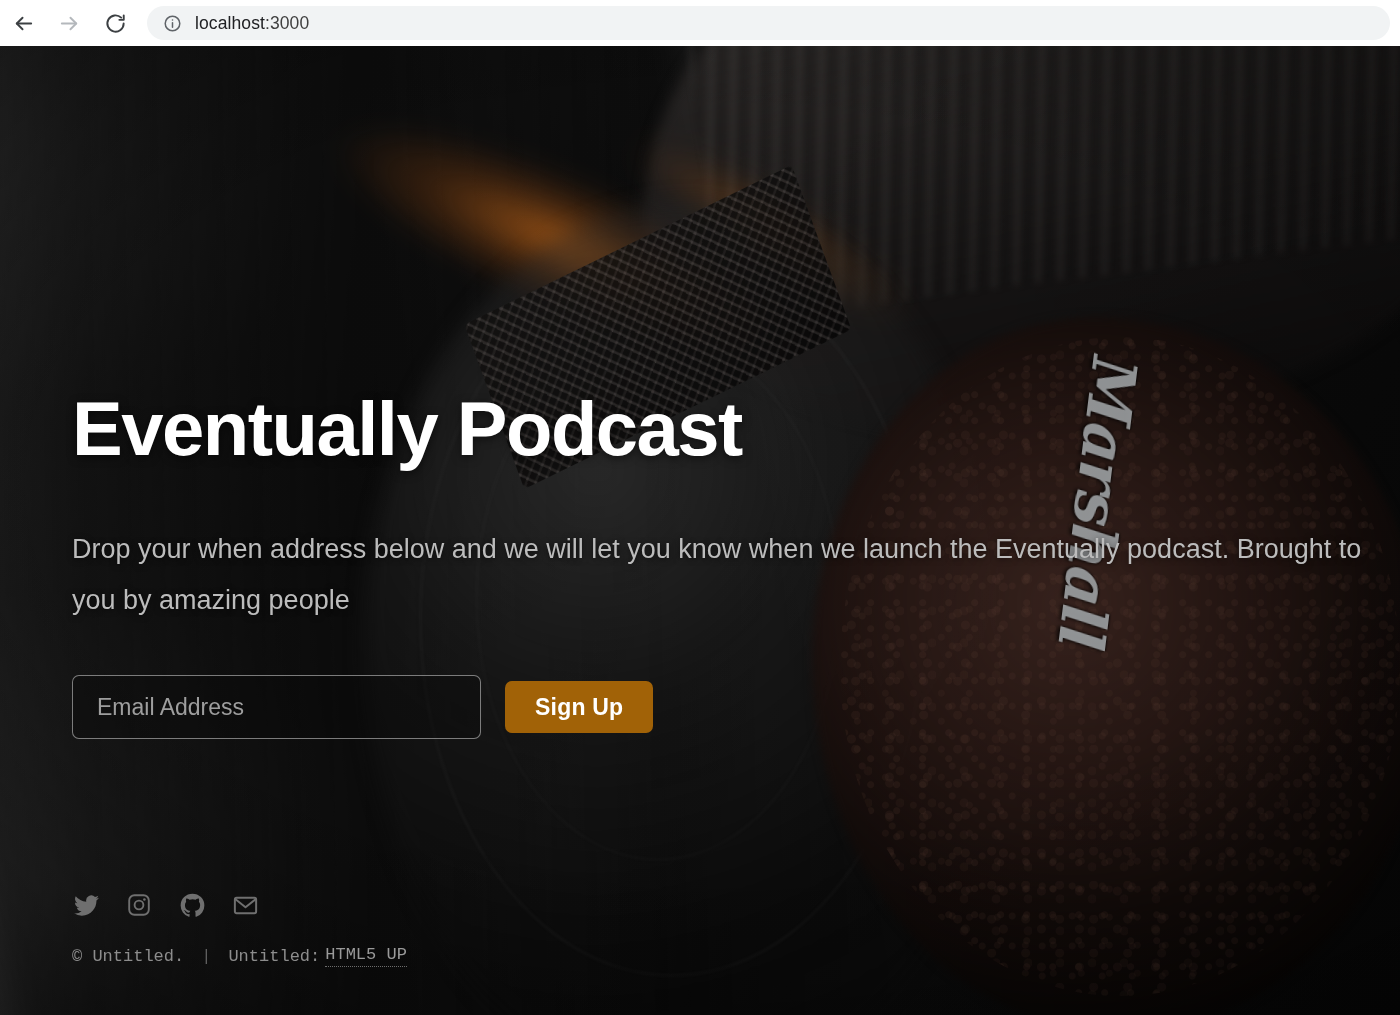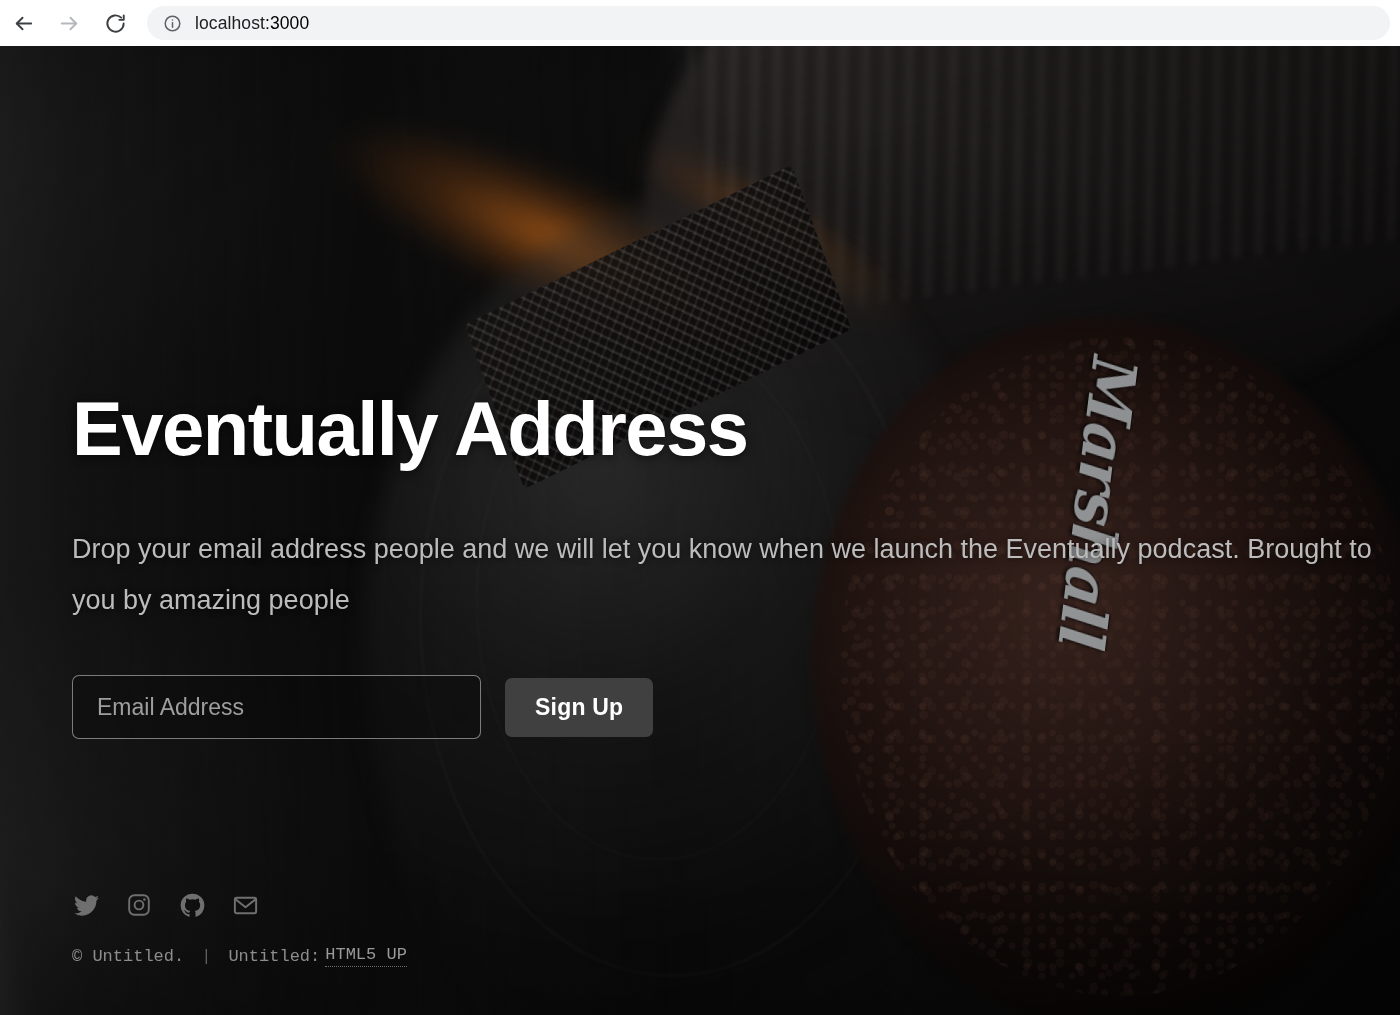--- a/index.html
+++ b/index.html
@@ -37,21 +37,21 @@
     gap:13px;
     margin-right:10px;
   }
   #info-icon { flex:0 0 auto; display:flex; align-items:center; }
   #url-text {
     font-size:17.5px;
     color:#202124;
     letter-spacing:0.1px;
     white-space:nowrap;
   }
-  #url-text .url-port { color:#000000; }
+  #url-text .url-port { color:#404040; }
 
   
   #viewport {
     position:absolute;
     top:46px; left:0;
     width:1400px; height:969px;
     overflow:hidden;
     background:#0a0a0a;
   }
 
@@ -254,23 +254,23 @@
     border-radius:7px;
     padding:0 24px;
     font-family:"Liberation Sans", sans-serif;
     font-size:23px;
     color:#e8e8e8;
     outline:none;
   }
   #email-input::placeholder { color:#9e9e9e; }
 
   #signup-button {
-    height:59px;
+    height:52px;
     padding:8px 30px;
-    background:#404040;
+    background:#a16207;
     border:none;
     border-radius:7px;
     font-family:"Liberation Sans", sans-serif;
     font-size:23px;
     font-weight:bold;
     color:#ffffff;
     cursor:pointer;
     letter-spacing:0.2px;
   }
 
@@ -374,23 +374,23 @@
     <div class="layer-earcup-ring2"></div>
     <div class="layer-knurl"></div>
     <div class="layer-pad"></div>
     <div class="layer-pad-grain"></div>
     <div id="marshall-script">Marshall</div>
     <div class="layer-vignette"></div>
   </div>
 
   <div id="hero">
 
-    <h1 id="hero-title">Eventually Address</h1>
-
-    <p id="hero-desc">Drop your email address people and we will let you know when we launch the Eventually podcast. Brought to you by amazing people</p>
+    <h1 id="hero-title">Eventually Podcast</h1>
+
+    <p id="hero-desc">Drop your when address below and we will let you know when we launch the Eventually podcast. Brought to you by amazing people</p>
 
     <div id="signup-form">
       <input id="email-input" type="text" placeholder="Email Address" style="">
       <button id="signup-button">Sign Up</button>
     </div>
 
     <div id="hero-footer">
 
       <div id="social-row">
 

